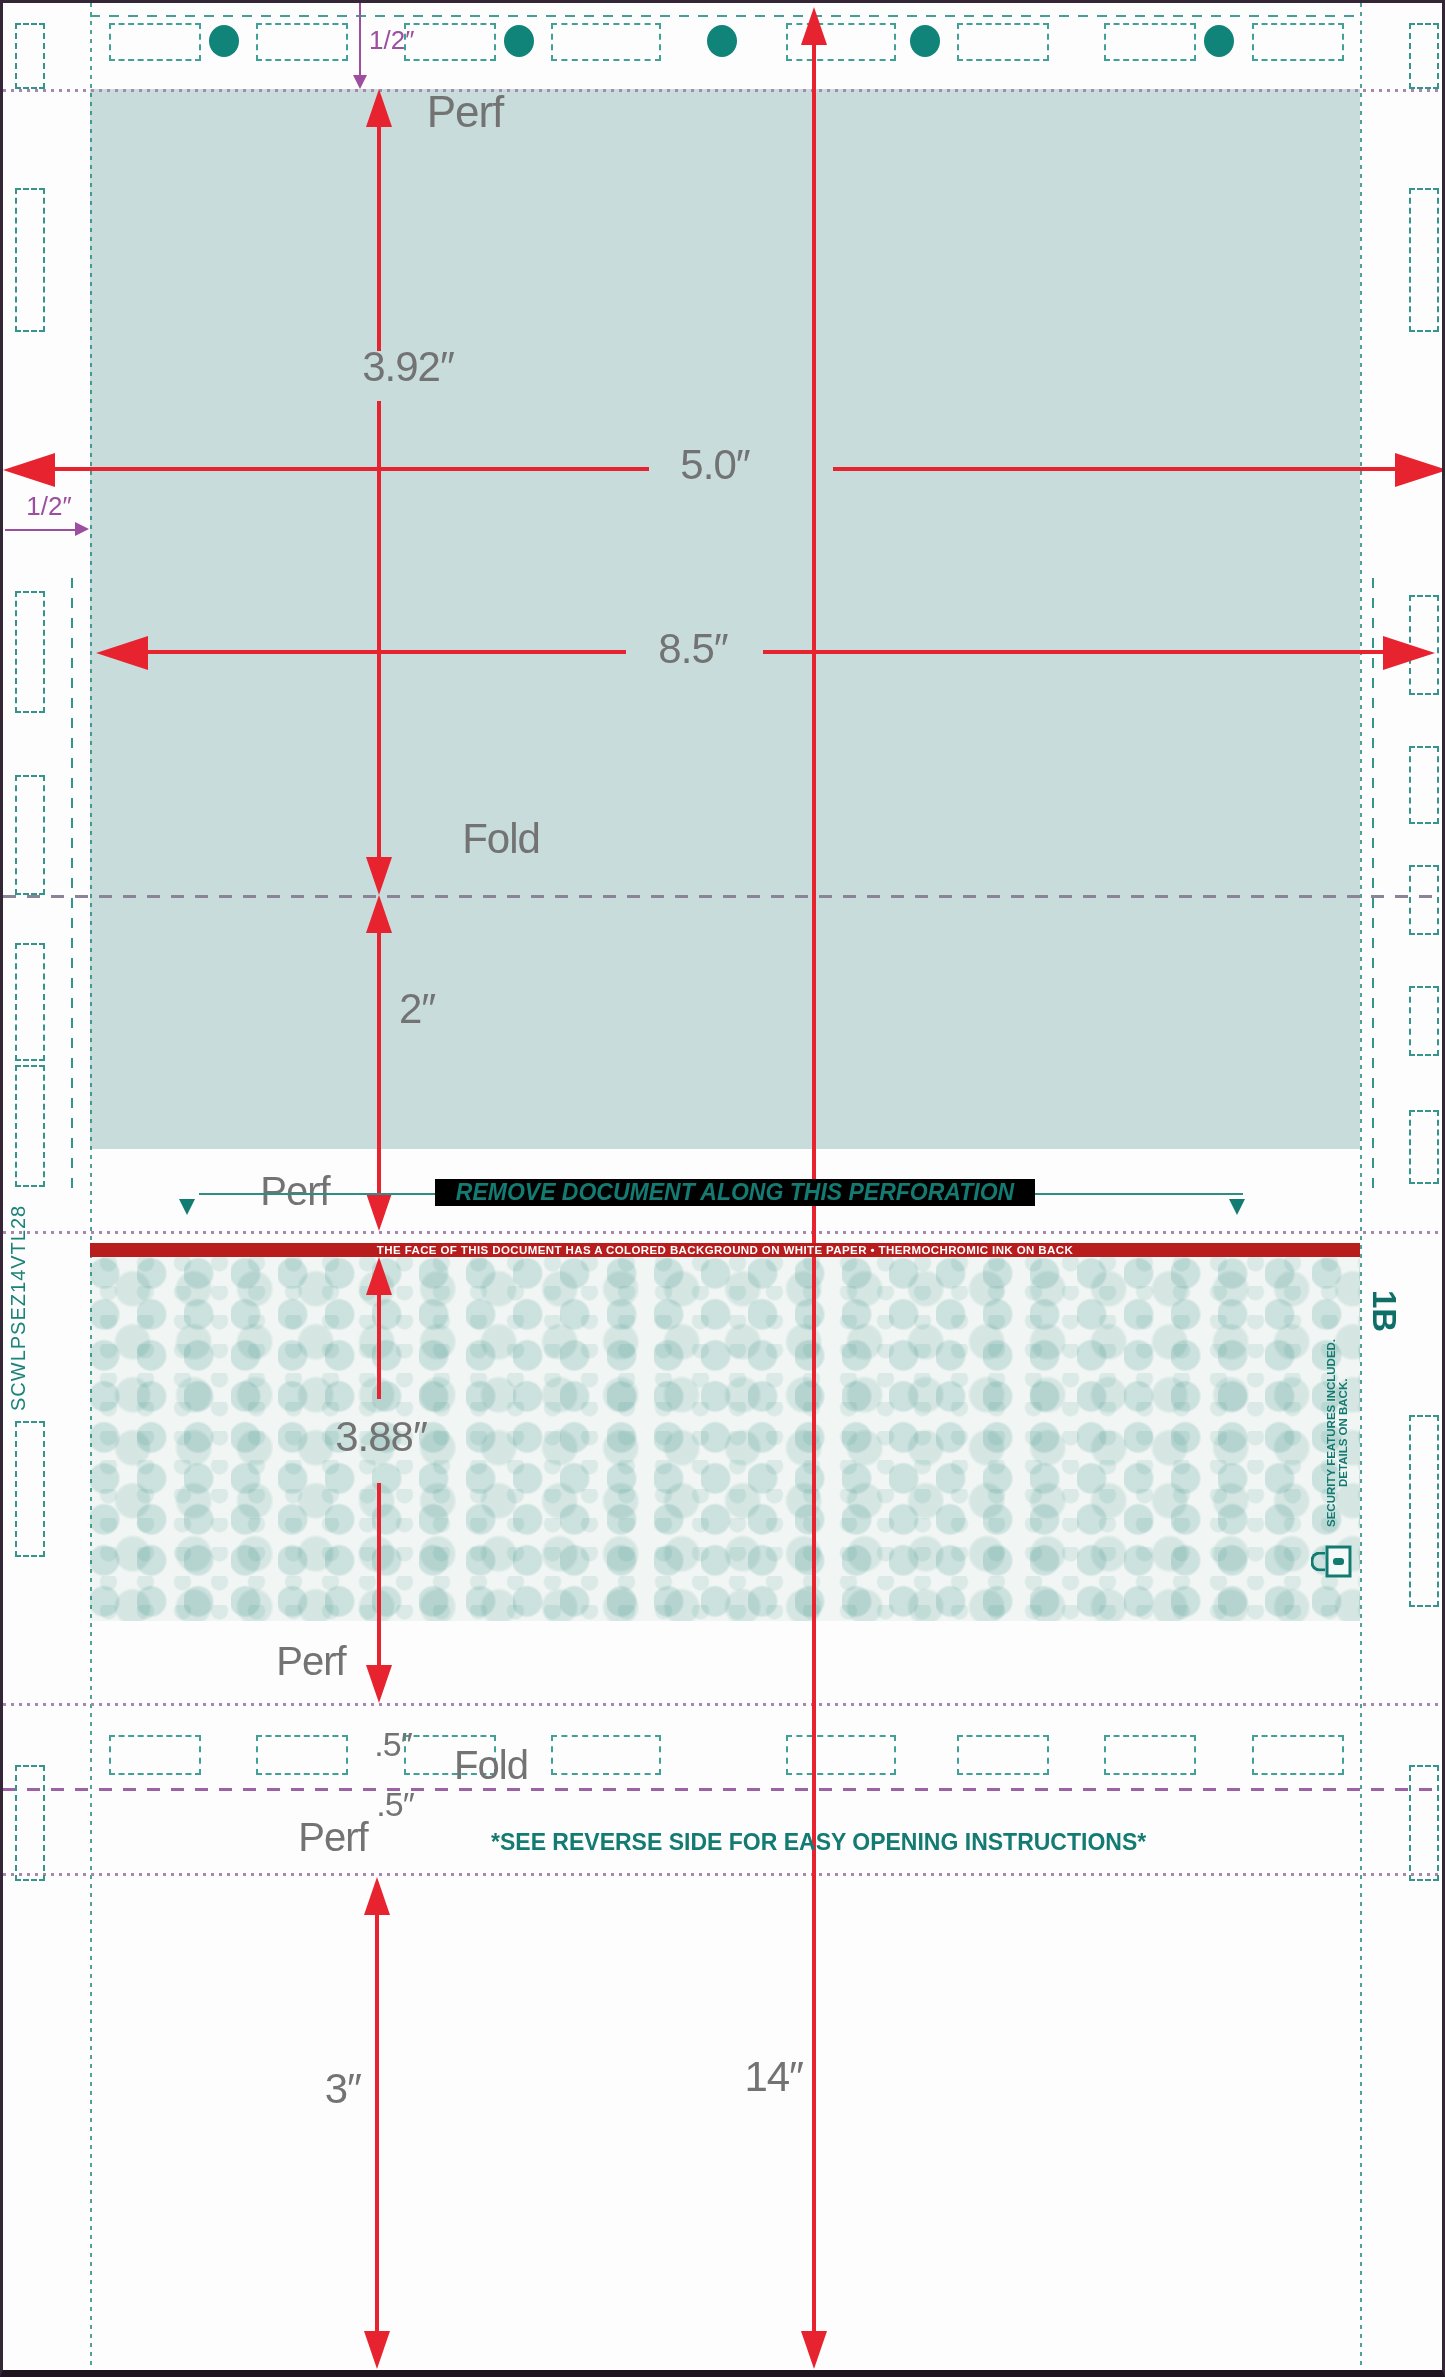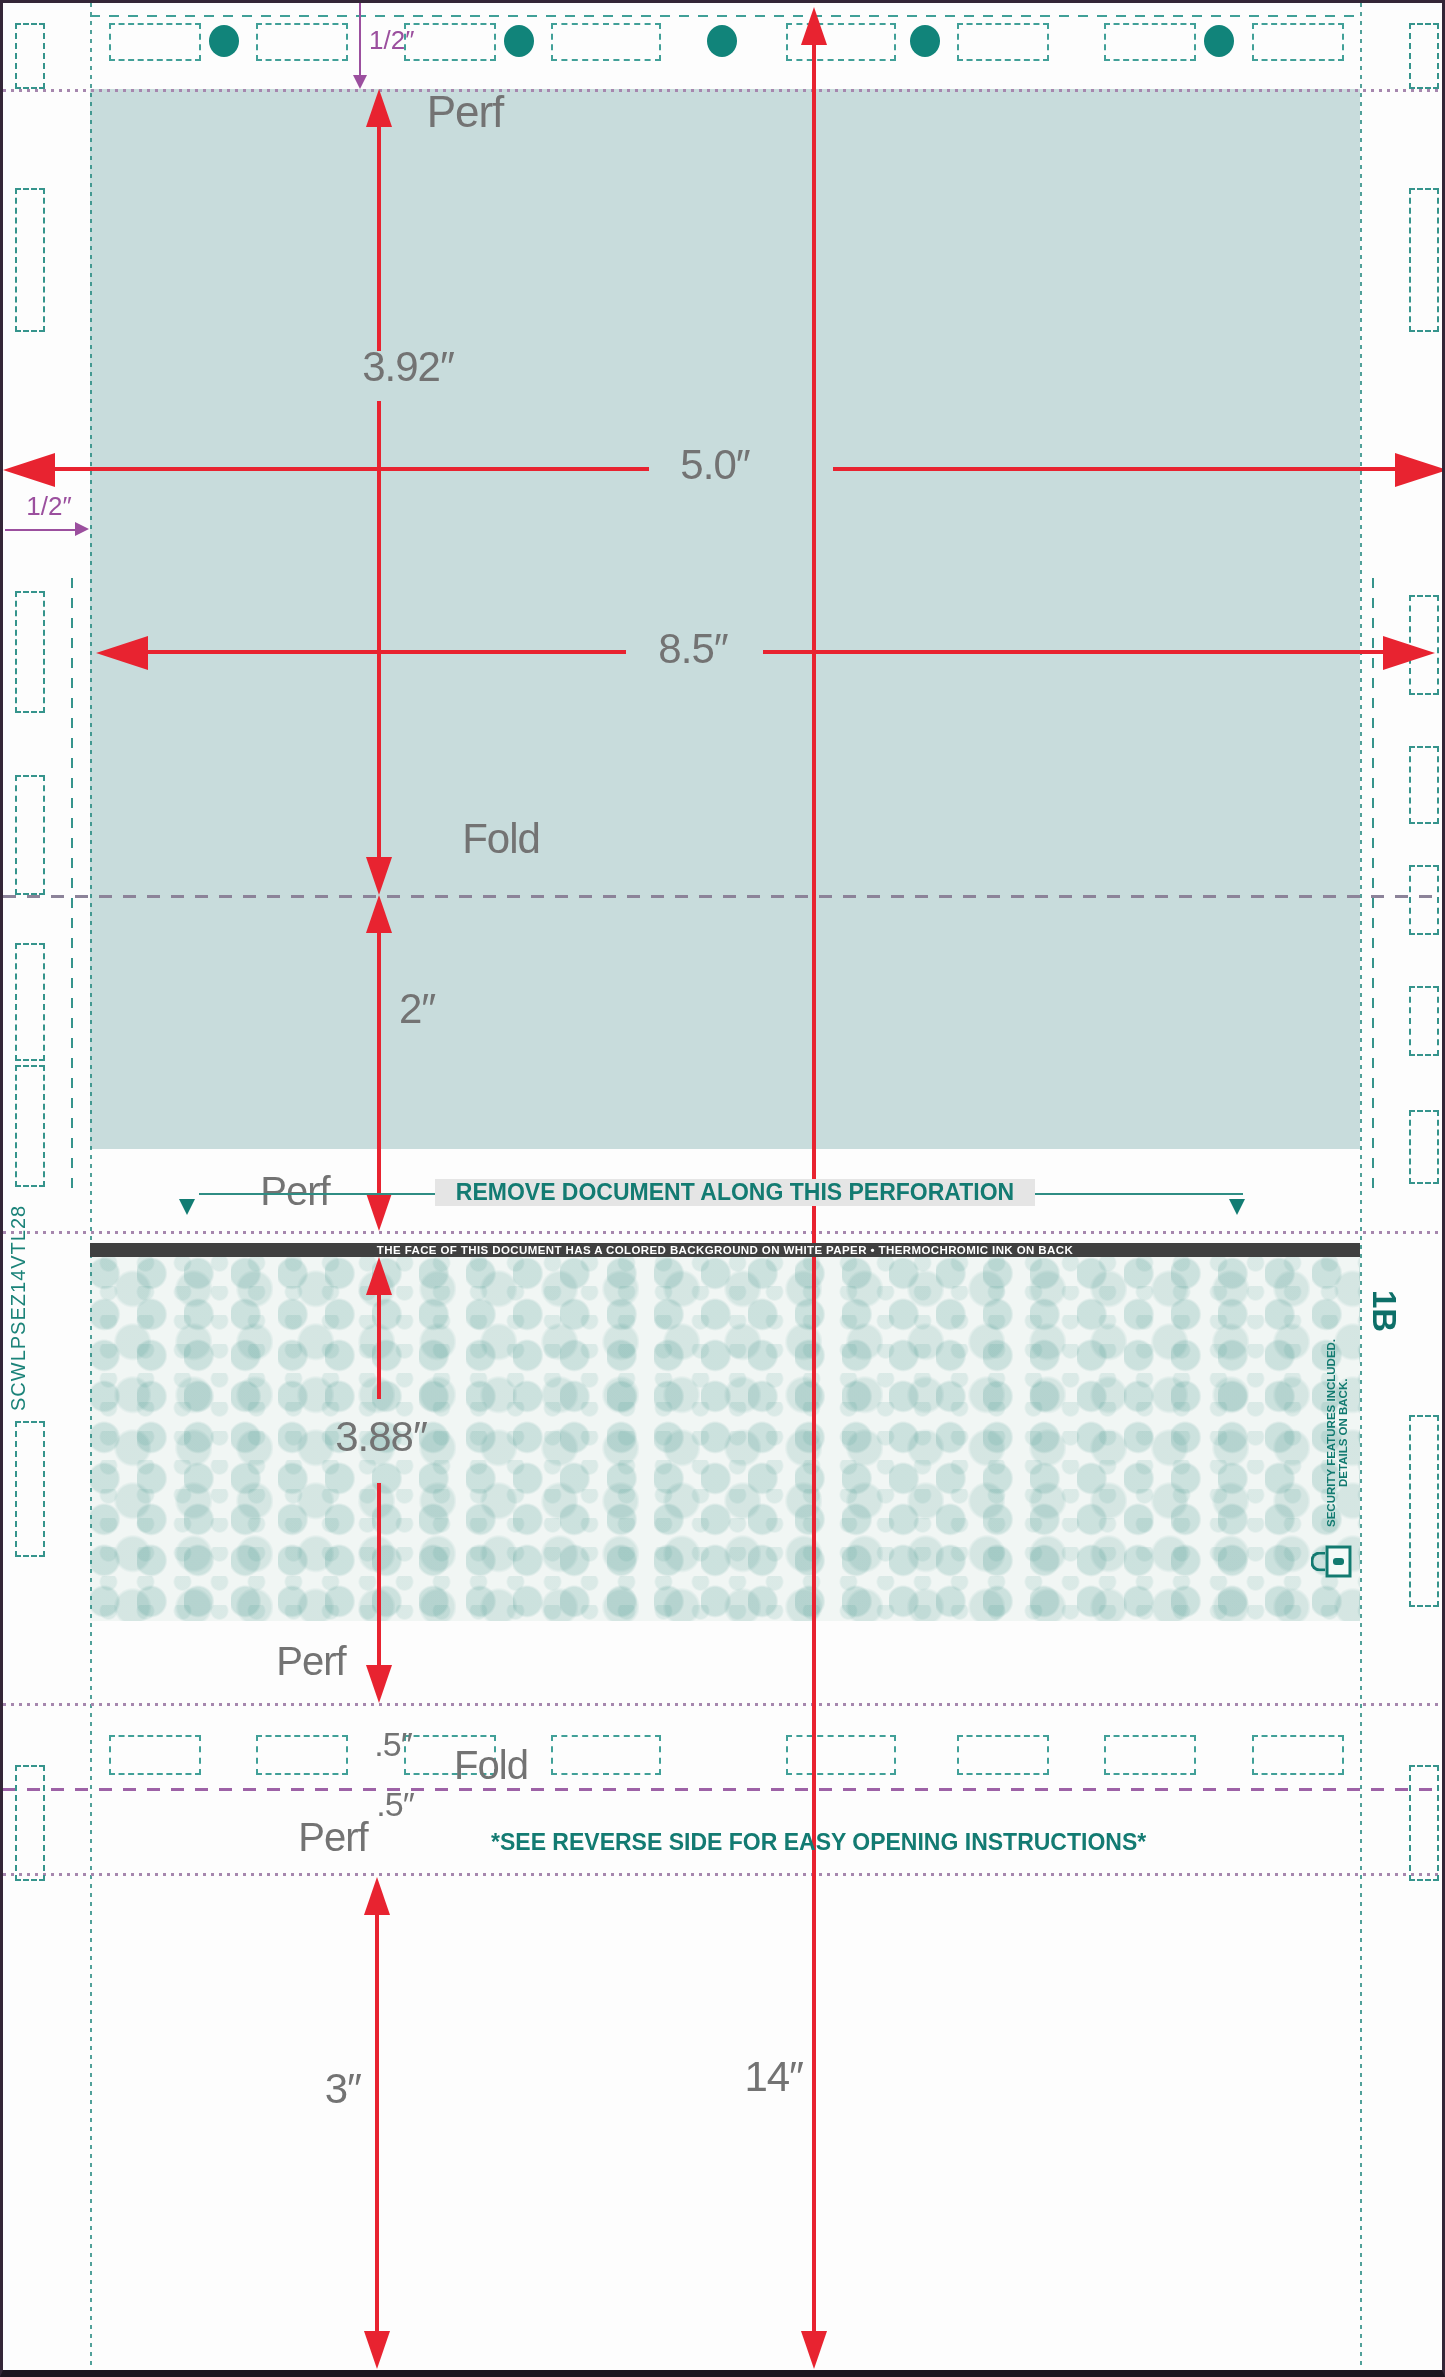--- a/index.html
+++ b/index.html
@@ -1,21 +1,21 @@
 <!DOCTYPE html>
 <html><head>
 <meta charset="utf-8">
 <style>
   html,body{margin:0;padding:0;background:#fff;}
   .page{position:relative;width:1445px;height:2377px;background:#fdfdfd;overflow:hidden;
         box-sizing:border-box;border:3px solid #342637;border-bottom:7px solid #1d141f;
         font-family:"Liberation Sans", sans-serif;}
   
   .teal-panel{position:absolute;left:87px;top:86px;width:1270px;height:1060px;background:#c8dcdc;}
-  .thermo-bar{position:absolute;left:87px;top:1240px;width:1270px;height:14px;background:#404040;
+  .thermo-bar{position:absolute;left:87px;top:1240px;width:1270px;height:14px;background:#b91c1c;
               display:flex;align-items:center;justify-content:center;}
   .thermo-bar span{color:#ffffff;font-size:11.5px;font-weight:bold;letter-spacing:.4px;white-space:nowrap;}
   .pattern{position:absolute;left:87px;top:1254px;width:1270px;height:364px;background-color:#f1f6f4;
      background-image:
        radial-gradient(circle at 30% 40%, rgba(23,122,112,.17) 0 34%, transparent 40%),
        radial-gradient(circle at 70% 60%, rgba(23,122,112,.13) 0 30%, transparent 36%),
        radial-gradient(circle at 50% 20%, rgba(23,122,112,.10) 0 26%, transparent 32%);
      background-size:47px 41px,61px 53px,37px 29px;}
   
   .perf{position:absolute;left:0;width:1445px;height:3px;
@@ -57,21 +57,21 @@
   .vtext{position:absolute;writing-mode:vertical-rl;transform:rotate(180deg);text-align:center;}
   .vtext2{position:absolute;writing-mode:vertical-rl;text-align:center;}
   
   .lock{position:absolute;transform:rotate(-90deg);}
   .lock .shackle{width:14px;height:12px;border:3px solid #127a70;border-bottom:none;
                  border-radius:9px 9px 0 0;margin:0 auto;}
   .lock .body{width:26px;height:20px;border:3px solid #127a70;background:#f4faf8;position:relative;}
   .lock .keyhole{position:absolute;left:50%;top:50%;transform:translate(-50%,-50%);
                  width:7px;height:11px;background:#127a70;border-radius:3px;}
   .thinline{position:absolute;height:2px;background:#2f8d84;}
-  .maskbg{background:#e5e5e5;padding:0 10px;}
+  .maskbg{background:#000000;padding:0 10px;font-style:italic;}
 </style>
 </head>
 <body>
 
 <div class="page">
 
   <div class="teal-panel"></div>
   <div class="pattern"></div>
 
   <div class="vdots" style="left:87px;"></div>

